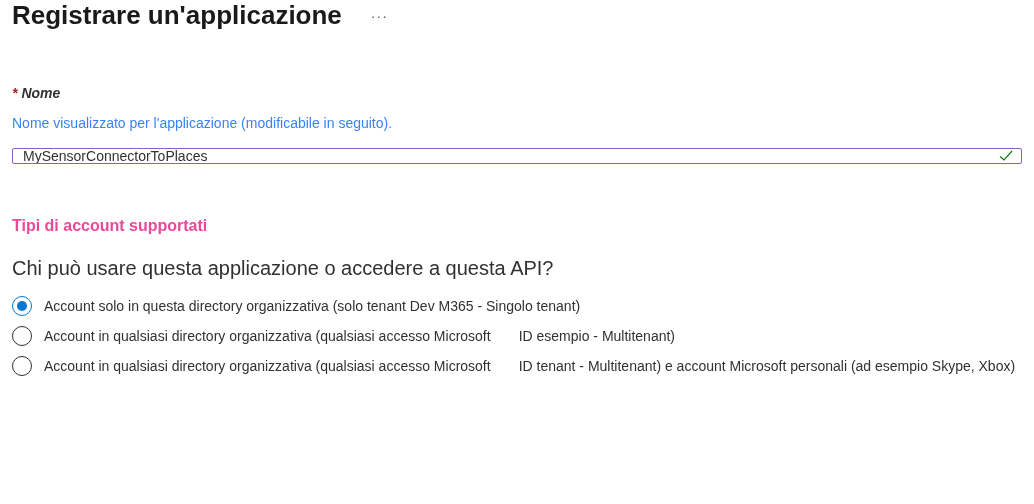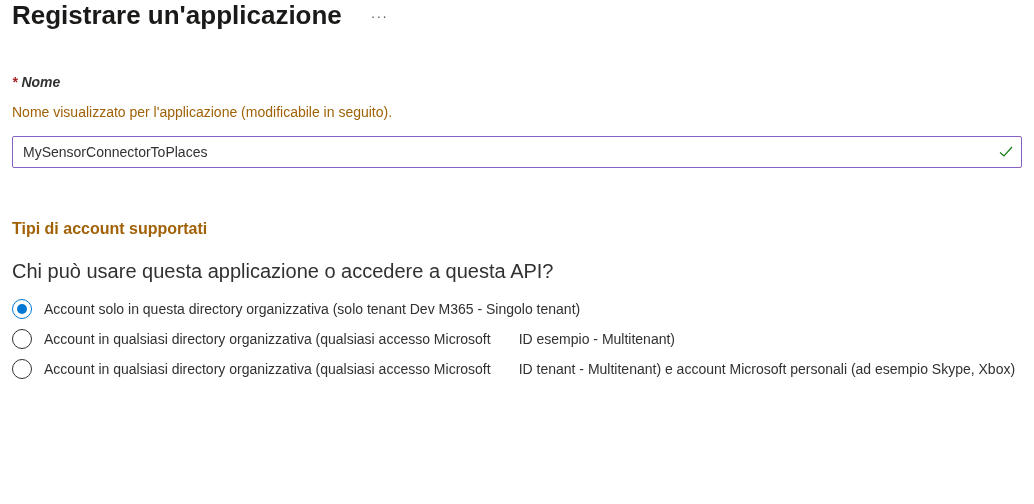--- a/index.html
+++ b/index.html
@@ -11,21 +11,21 @@
       font-family: "Segoe UI", -apple-system, BlinkMacSystemFont, sans-serif;
       background: #ffffff;
       color: #323130;
       padding: 0 12px 12px 12px;
       width: 1034px;
     }
     .header-row {
       display: flex;
       align-items: center;
       gap: 29px;
-      margin-bottom: 43px;
+      margin-bottom: 54px;
     }
     .page-title {
       font-size: 26px;
       font-weight: 600;
       color: #1b1a19;
     }
     .more-icon {
       color: #605e5c;
       font-size: 14px;
       letter-spacing: 1px;
@@ -36,50 +36,50 @@
     }
     .field-label {
       font-size: 14px;
       font-weight: 600;
       color: #323130;
       margin-bottom: 14px;
       font-style: italic;
     }
     .field-desc {
       font-size: 14px;
-      color: #a16207;
+      color: #3b82f6;
       margin-bottom: 16px;
     }
     .input-wrap {
       position: relative;
       margin-bottom: 52px;
     }
     .text-input {
       width: 100%;
       font-size: 14px;
       font-family: inherit;
       padding: 6px 30px 6px 10px;
       border: 1px solid #8661c5;
       border-radius: 2px;
       outline: none;
       color: #323130;
-      height: 32px;
+      height: 16px;
     }
     .check-icon {
       position: absolute;
       right: 8px;
       top: 50%;
       transform: translateY(-50%);
       width: 16px;
       height: 16px;
     }
     .section-title {
       font-size: 16px;
       font-weight: 600;
-      color: #a16207;
+      color: #ec4899;
       margin-bottom: 22px;
     }
     .section-question {
       font-size: 20px;
       color: #323130;
       margin-bottom: 16px;
     }
     .radio-group {
       display: flex;
       flex-direction: column;

